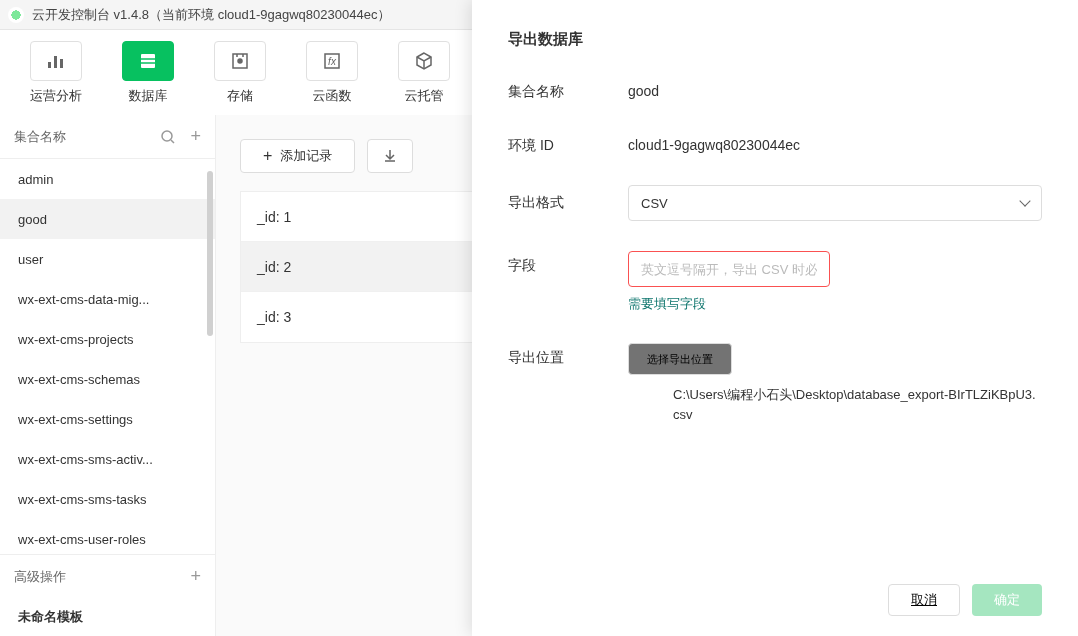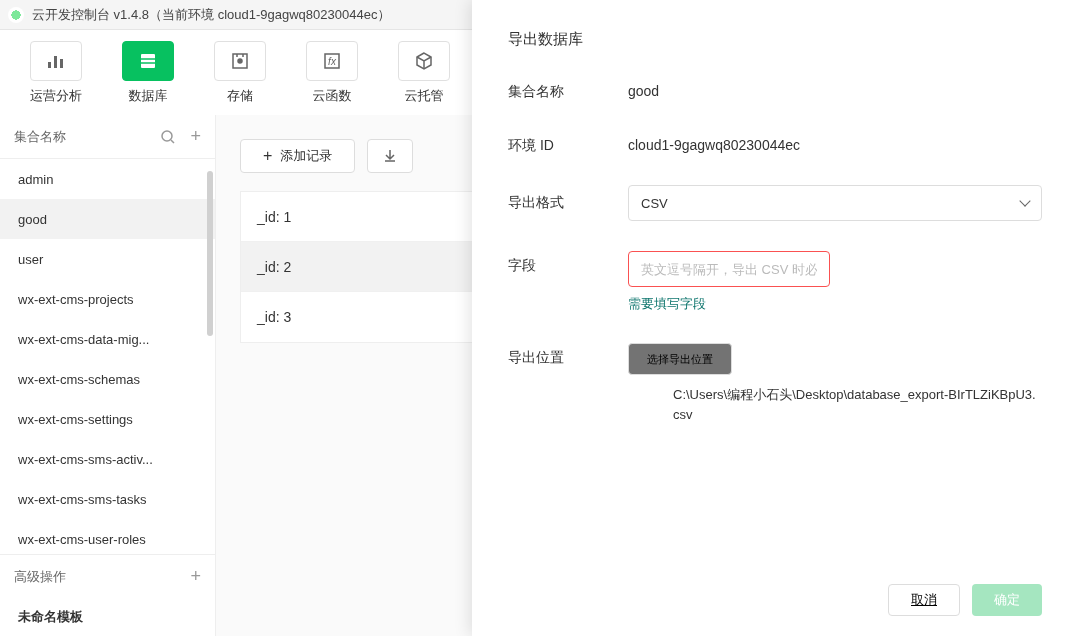--- a/index.html
+++ b/index.html
@@ -35,21 +35,21 @@
     .main-area { flex: 1; position: relative; padding: 24px; background: #fafafa; }
     .record-toolbar { display: flex; gap: 12px; margin-bottom: 18px; }
     .btn { height: 34px; padding: 0 22px; border: 1px solid #ddd; border-radius: 4px; background: #fff; display: flex; align-items: center; justify-content: center; cursor: pointer; font-size: 13px; color: #333; gap: 8px; }
     .btn-icon-only { width: 46px; padding: 0; }
     .record-list { background: #fff; border: 1px solid #eee; }
     .record-item { height: 50px; display: flex; align-items: center; padding: 0 16px; border-bottom: 1px solid #f0f0f0; cursor: pointer; font-size: 14px; }
     .record-item.selected { background: #f2f2f2; }
     .record-item:last-child { border-bottom: none; }
     
     .modal { position: absolute; top: 0; right: 0; width: 606px; height: 100%; background: #fff; box-shadow: -2px 0 16px rgba(0,0,0,0.12); padding: 30px 36px 20px; display: flex; flex-direction: column; }
-    .modal-title { font-size: 15px; font-weight: 400; margin-bottom: 28px; }
+    .modal-title { font-size: 15px; font-weight: 700; margin-bottom: 28px; }
     .form-row { display: flex; margin-bottom: 30px; align-items: flex-start; }
     .form-label { width: 120px; font-size: 14px; color: #333; padding-top: 6px; }
     .form-value { flex: 1; font-size: 14px; color: #333; padding-top: 6px; }
     .select { flex: 1; height: 36px; border: 1px solid #ddd; border-radius: 4px; display: flex; align-items: center; padding: 0 12px; justify-content: space-between; cursor: pointer; }
     .input-field { flex: 1; height: 36px; border: 1px solid #fa5151; border-radius: 4px; padding: 0 12px; font-size: 13px; outline: none; }
     .input-field::placeholder { color: #bbb; }
     .error-msg { color: #0f766e; font-size: 13px; margin-top: 8px; }
     .btn-small { height: 32px; padding: 0 18px; border: 1px solid #ddd; border-radius: 4px; background: #737373; cursor: pointer; font-size: 11px; }
     .path-text { color: #333; font-size: 13px; margin-top: 10px; word-break: break-all; line-height: 1.5; margin-left: 45px; }
     .modal-footer { margin-top: auto; display: flex; justify-content: flex-end; gap: 12px; }
@@ -135,22 +135,22 @@
       <svg class="sidebar-header-icon" width="16" height="16" viewBox="0 0 16 16" fill="none" stroke="#999" stroke-width="1.5">
           <circle cx="7" cy="7" r="5"></circle>
           <line x1="11" y1="11" x2="14" y2="14"></line>
         </svg>
       <span class="sidebar-header-icon plus">+</span>
     </div>
     <div class="collection-list">
       <div class="collection-item">admin</div>
         <div class="collection-item selected">good</div>
         <div class="collection-item">user</div>
+        <div class="collection-item">wx-ext-cms-data-mig...</div>
         <div class="collection-item">wx-ext-cms-projects</div>
-        <div class="collection-item">wx-ext-cms-data-mig...</div>
         <div class="collection-item">wx-ext-cms-schemas</div>
         <div class="collection-item">wx-ext-cms-settings</div>
         <div class="collection-item">wx-ext-cms-sms-activ...</div>
         <div class="collection-item">wx-ext-cms-sms-tasks</div>
         <div class="collection-item">wx-ext-cms-user-roles</div>
     <div class="scrollbar-track">
           <div class="scrollbar-thumb"></div>
         </div>
       </div>
     <div class="advanced-ops">

